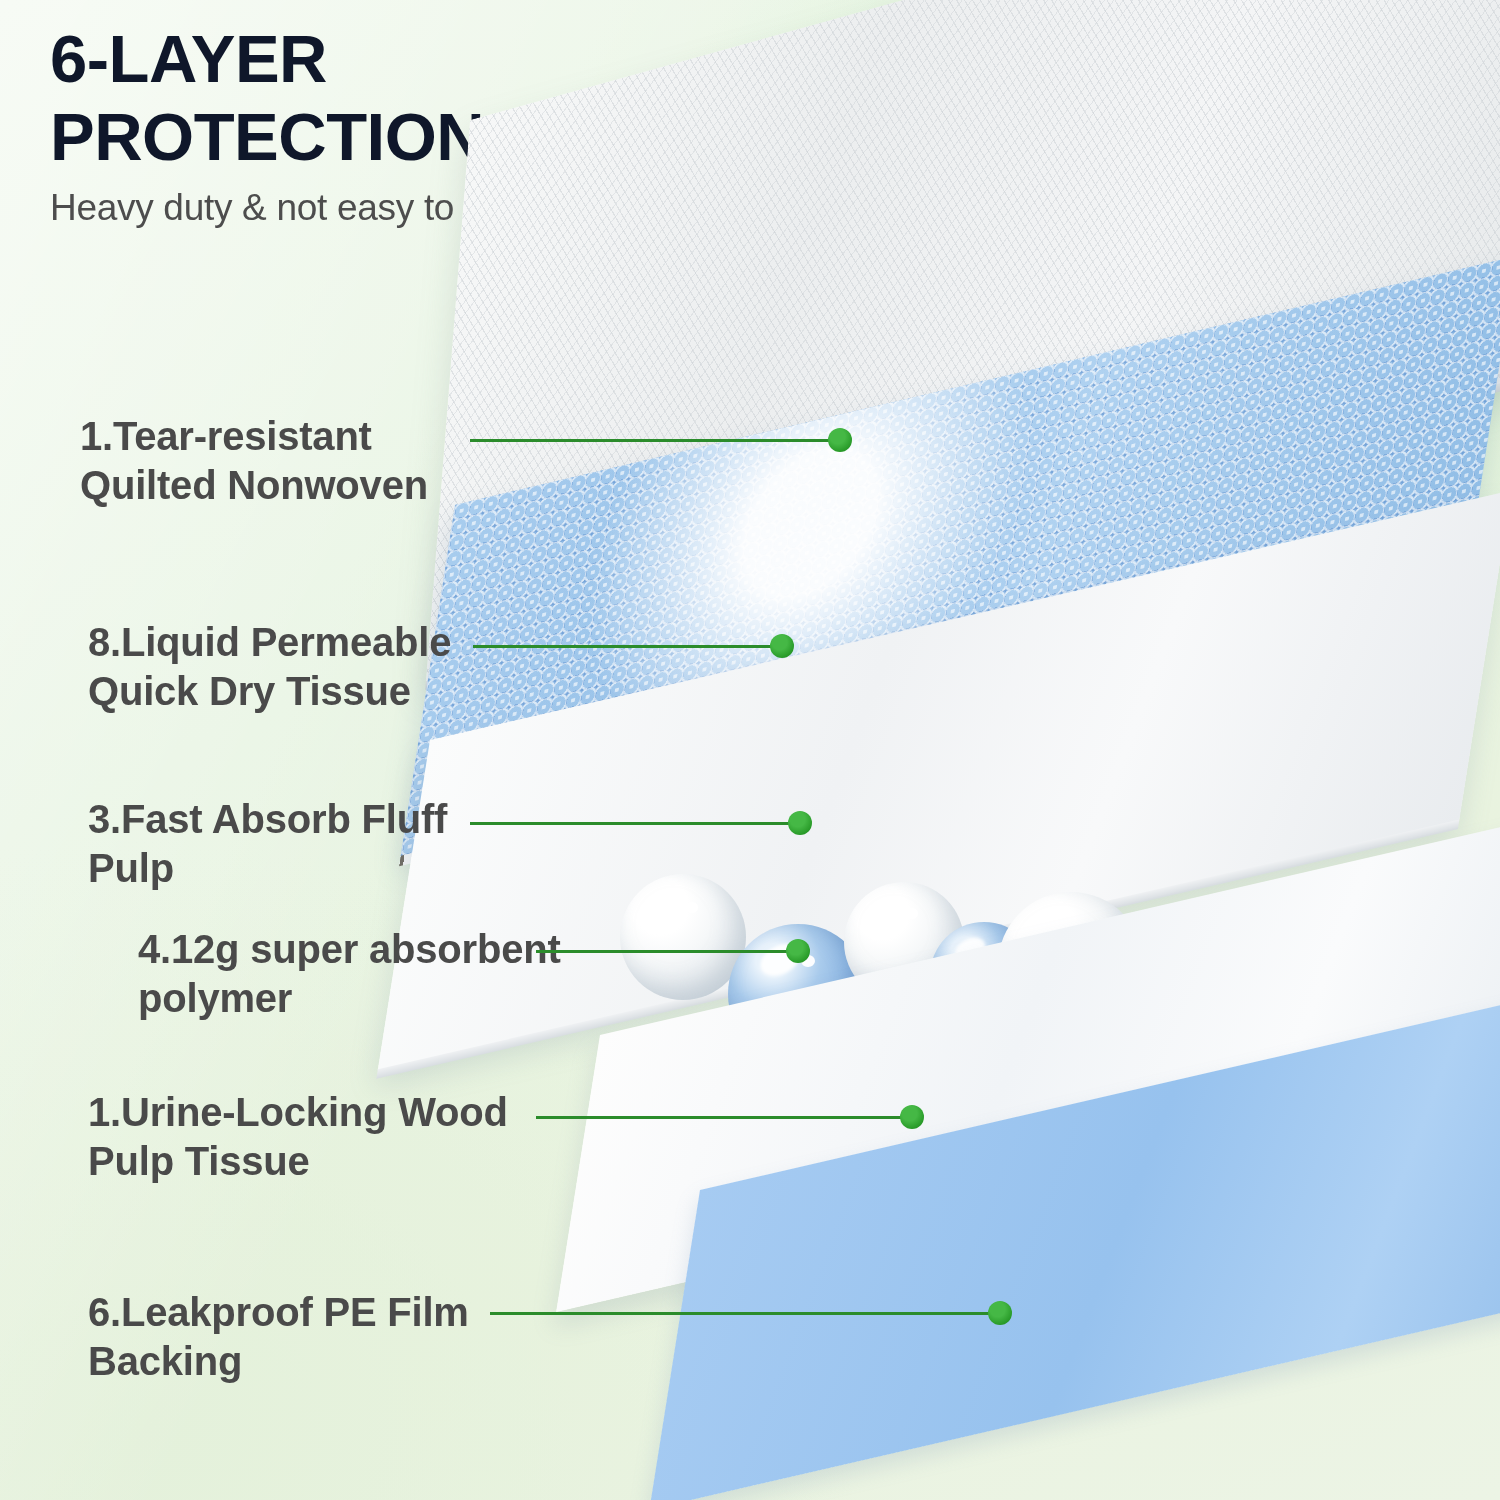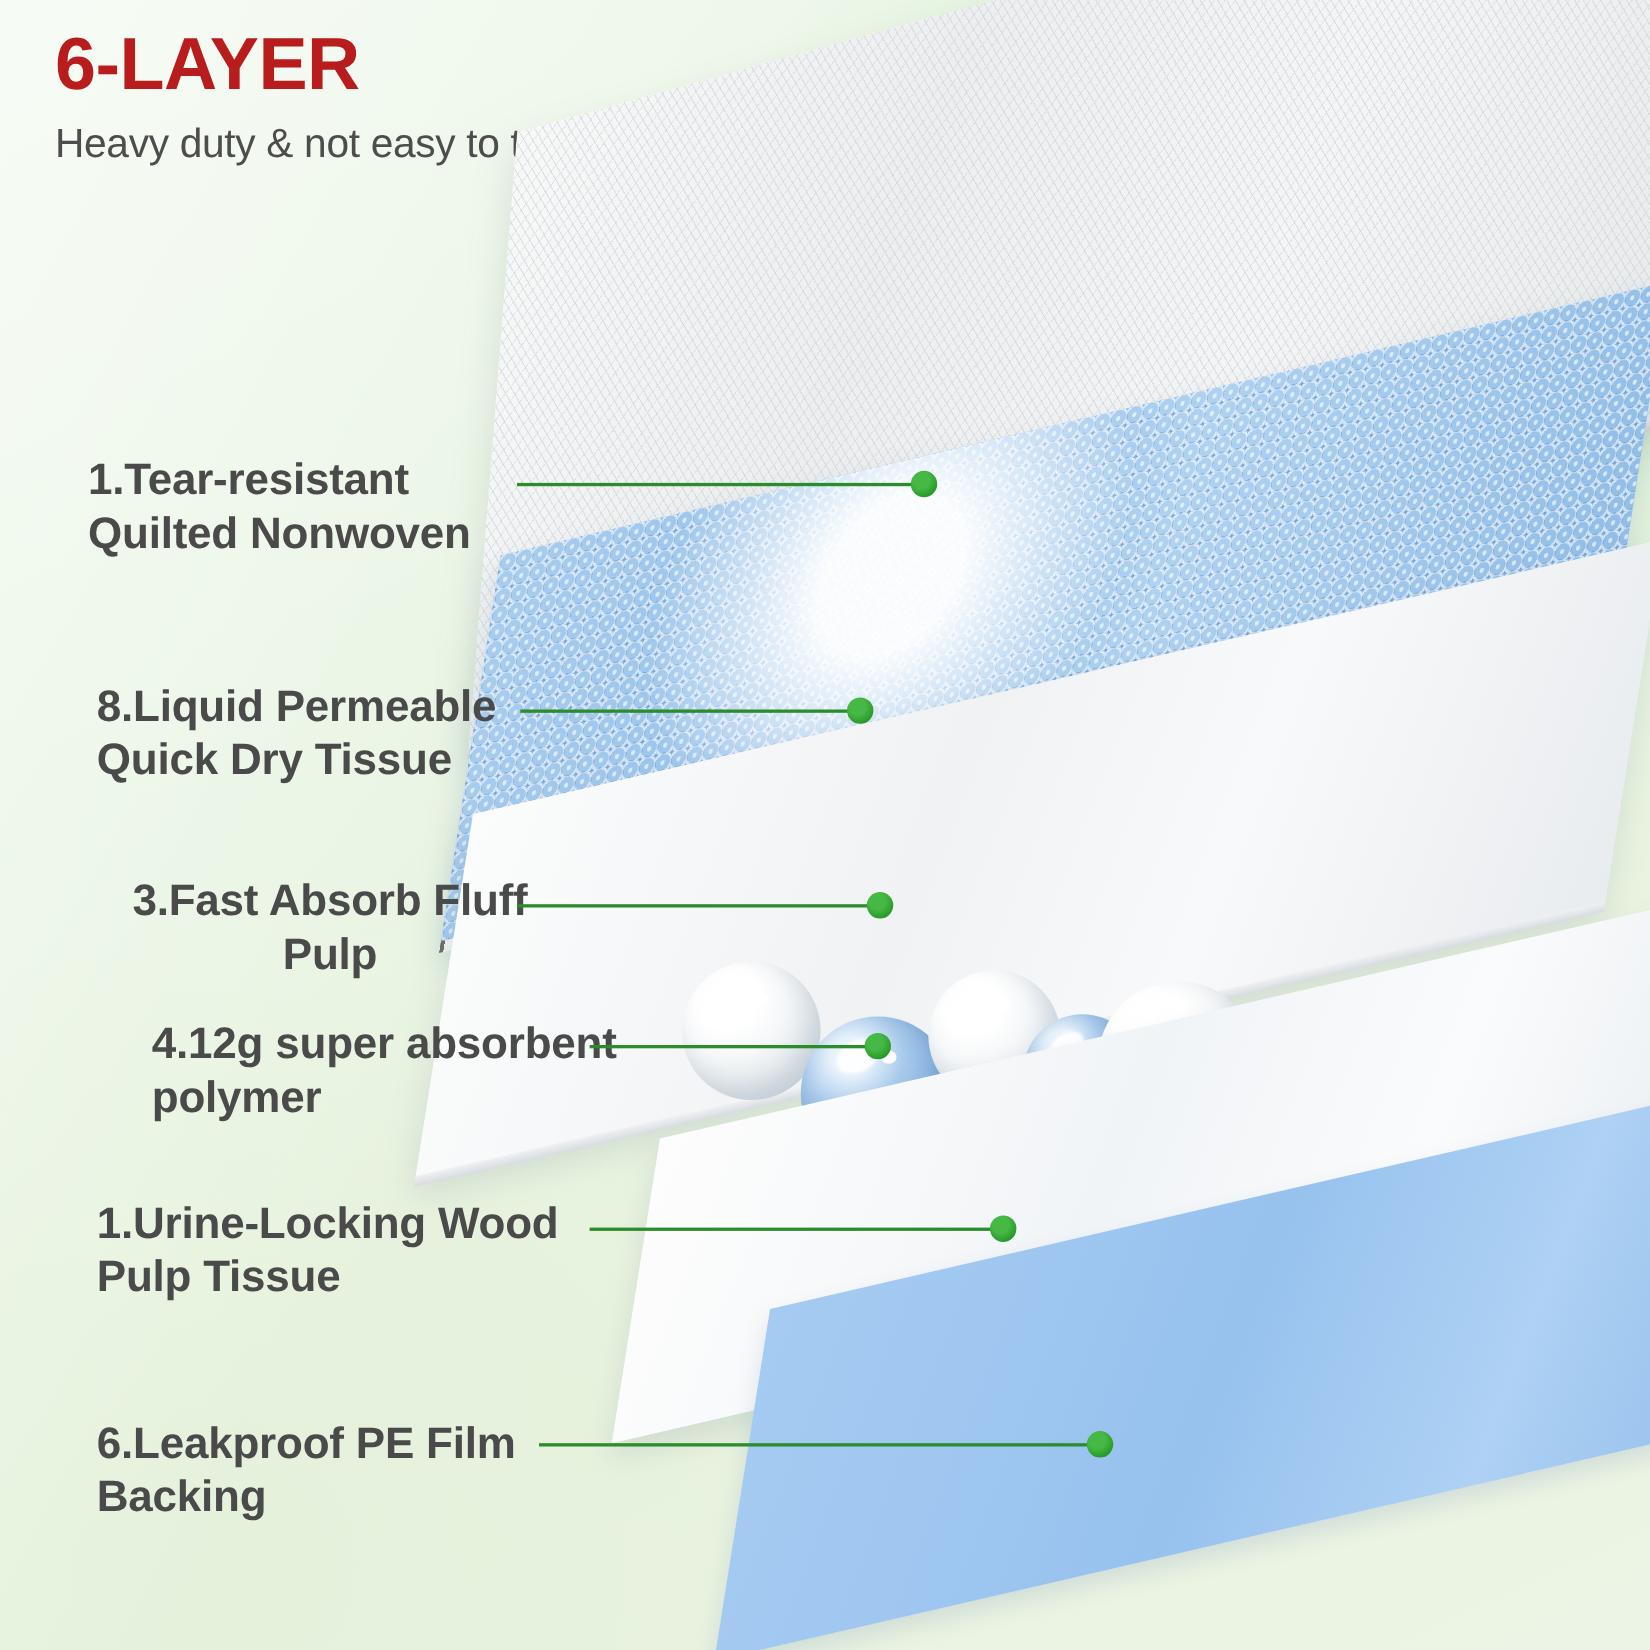--- a/index.html
+++ b/index.html
@@ -21,21 +21,21 @@
       linear-gradient(155deg, #eef7ea 0%, #e7f4e2 38%, #e9f3df 70%, #ecf4e5 100%);
   }
   #bg-sheen {
     position:absolute; inset:0;
     background:linear-gradient(118deg, rgba(255,255,255,0.55) 0%, rgba(255,255,255,0) 42%);
   }
 
   
   #header { position:absolute; left:50px; top:26px; width:760px; }
   #title-line1, #title-line2 {
-    color:#b91c1c;
+    color:#0f172a;
     font-size:67px;
     font-weight:bold;
     line-height:0.98;
     letter-spacing:-0.5px;
   }
   #title-line2 { margin-top:12px; }
   #subtitle {
     margin-top:18px;
     color:#4d4d4d;
     font-size:37px;
@@ -186,20 +186,21 @@
   }
 </style>
 </head>
 <body>
 
 <div id="bg-gradient"></div>
 <div id="bg-sheen"></div>
 
 <div id="header">
   <div id="title-line1">6-LAYER</div>
+  <div id="title-line2">PROTECTION</div>
   <div id="subtitle">Heavy duty &amp; not easy to tear up</div>
 </div>
 
 <div id="stage">
 
   <div class="layer" id="layer-nonwoven">
     <div id="layer-nonwoven-edge"></div>
   </div>
 
   <div class="layer" id="layer-blue-wrap">
@@ -289,21 +290,21 @@
 </div>
 
 <div class="callout">
   <div class="callout-text" style="left:88px; top:618px; width:400px;">8.Liquid Permeable
 Quick Dry Tissue</div>
   <div class="leader-line" style="left:473px; top:645px; width:312px;"></div>
   <div class="leader-dot" style="left:770px; top:634px;"></div>
 </div>
 
 <div class="callout">
-  <div class="callout-text" style="left:100px; top:795px; width:400px;text-align:center;">3.Fast Absorb Fluff
+  <div class="callout-text" style="left:88px; top:795px; width:400px;">3.Fast Absorb Fluff
 Pulp</div>
   <div class="leader-line" style="left:470px; top:822px; width:332px;"></div>
   <div class="leader-dot" style="left:788px; top:811px;"></div>
 </div>
 
 <div class="callout">
   <div class="callout-text" style="left:90px; top:925px; width:440px;margin-left:48px;">4.12g super absorbent
 polymer</div>
   <div class="leader-line" style="left:536px; top:950px; width:264px;"></div>
   <div class="leader-dot" style="left:786px; top:939px;"></div>

